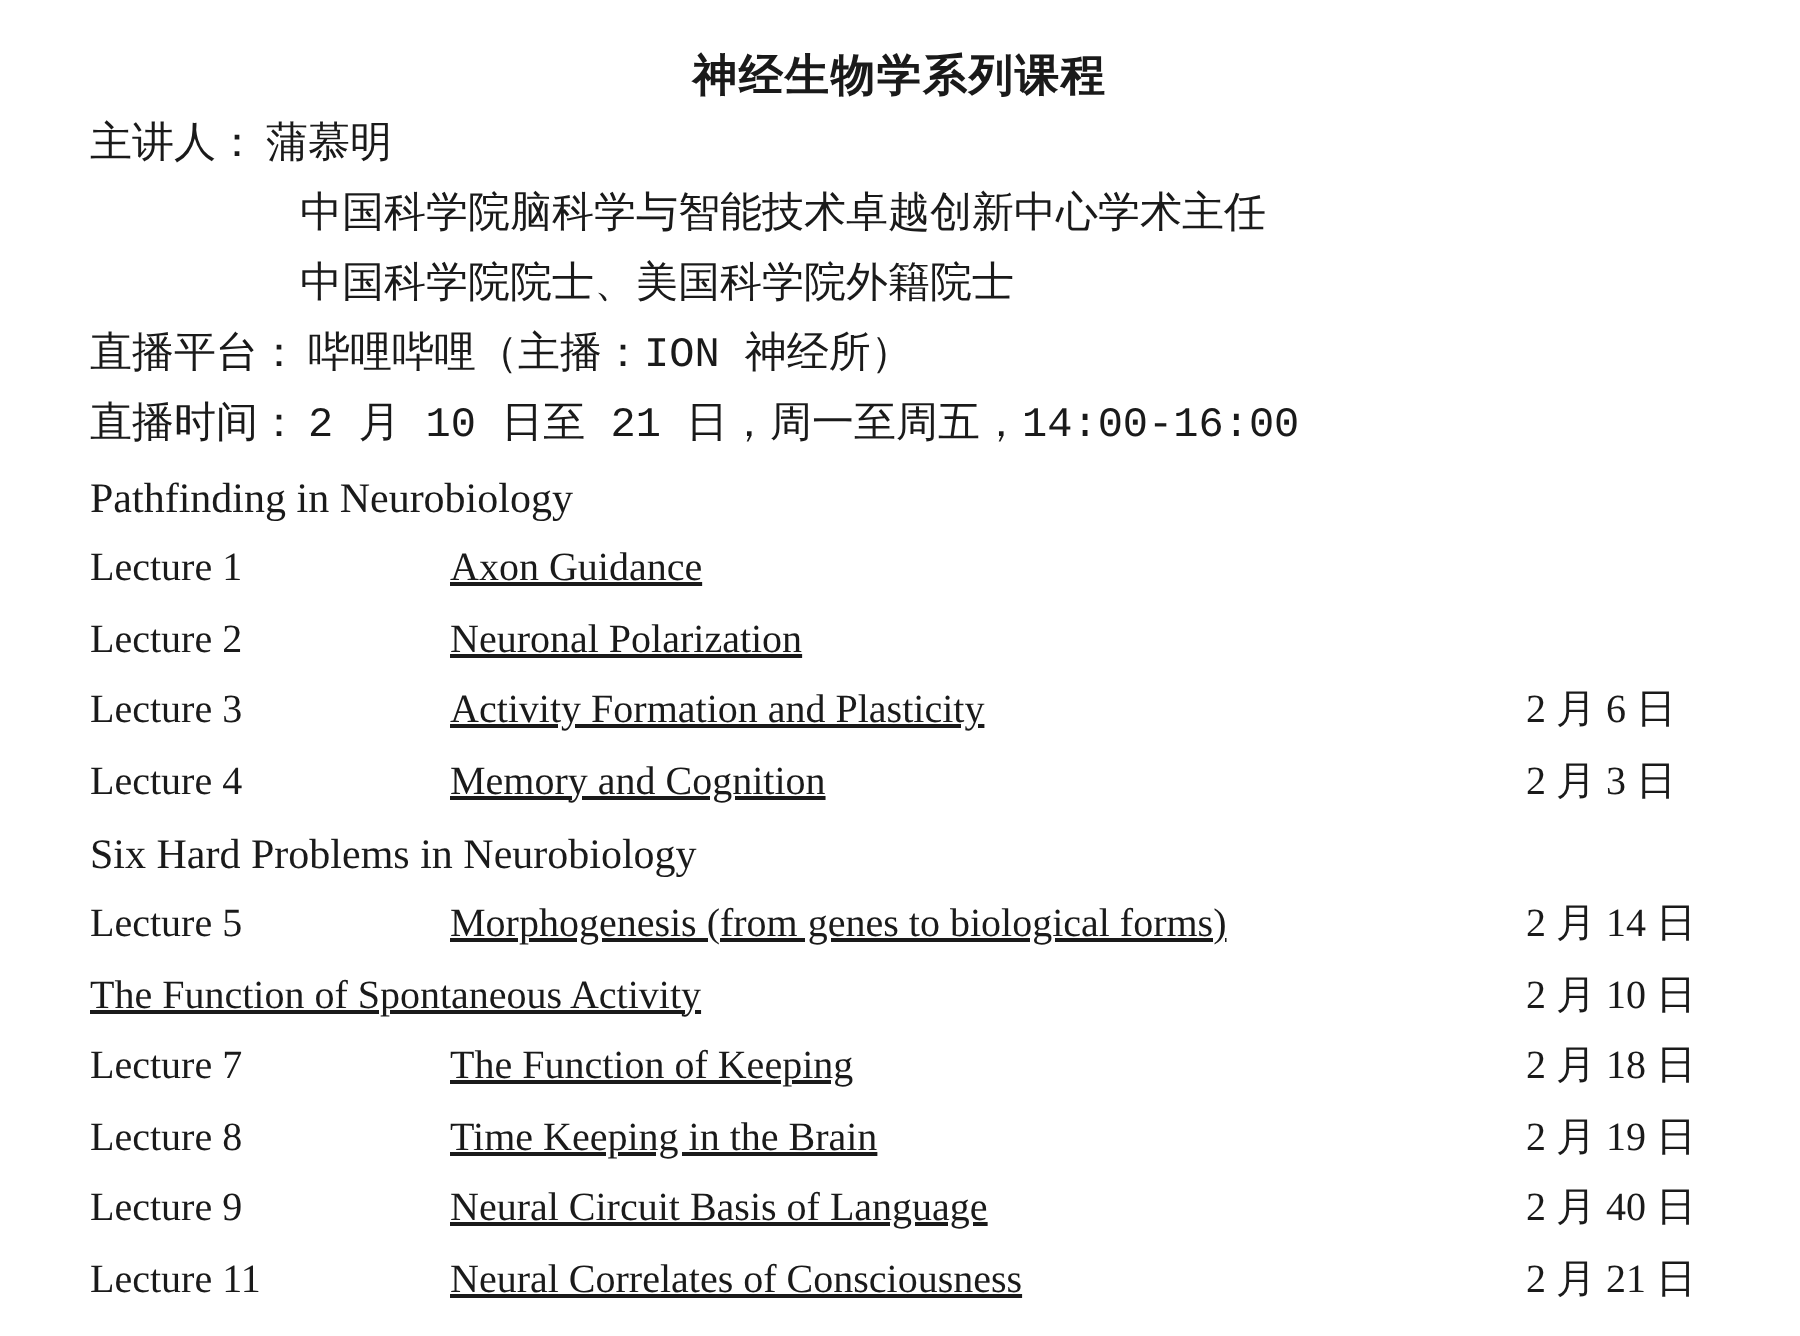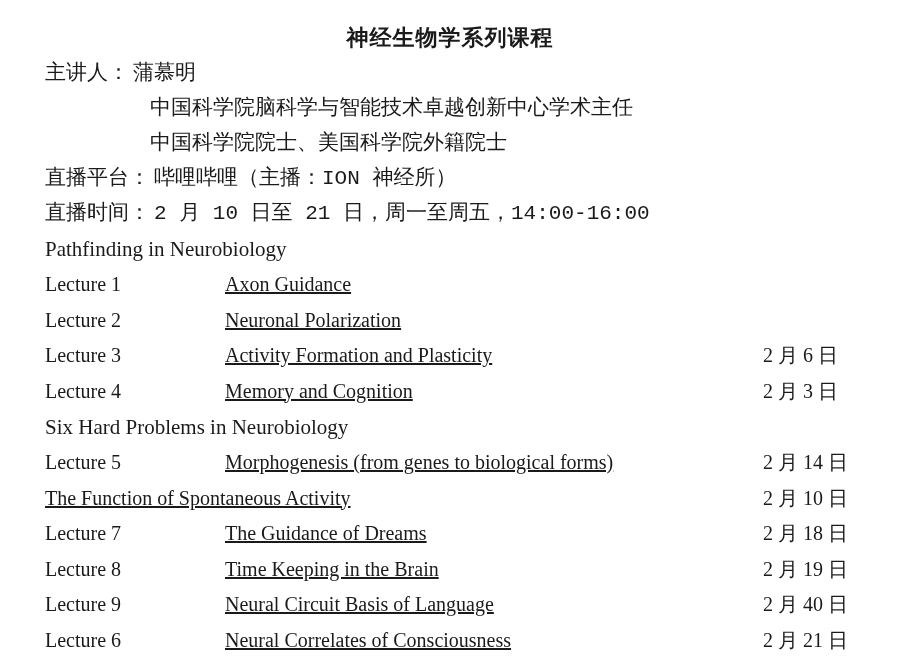--- a/index.html
+++ b/index.html
@@ -98,32 +98,32 @@
     <span class="c-num">Lecture 5</span>
     <span class="c-topic">Morphogenesis (from genes to biological forms)</span>
     <span class="c-date">2 月 14 日</span>
   </div>
   <div class="lecture-row">
     <span class="c-topic">The Function of Spontaneous Activity</span>
     <span class="c-date">2 月 10 日</span>
   </div>
   <div class="lecture-row">
     <span class="c-num">Lecture 7</span>
-    <span class="c-topic">The Guidance of Dreams</span>
+    <span class="c-topic">The Function of Keeping</span>
     <span class="c-date">2 月 18 日</span>
   </div>
   <div class="lecture-row">
     <span class="c-num">Lecture 8</span>
     <span class="c-topic">Time Keeping in the Brain</span>
     <span class="c-date">2 月 19 日</span>
   </div>
   <div class="lecture-row">
     <span class="c-num">Lecture 9</span>
     <span class="c-topic">Neural Circuit Basis of Language</span>
     <span class="c-date">2 月 40 日</span>
   </div>
   <div class="lecture-row">
-    <span class="c-num">Lecture 6</span>
+    <span class="c-num">Lecture 11</span>
     <span class="c-topic">Neural Correlates of Consciousness</span>
     <span class="c-date">2 月 21 日</span>
   </div>
 
 </div>
 
 </body></html>

